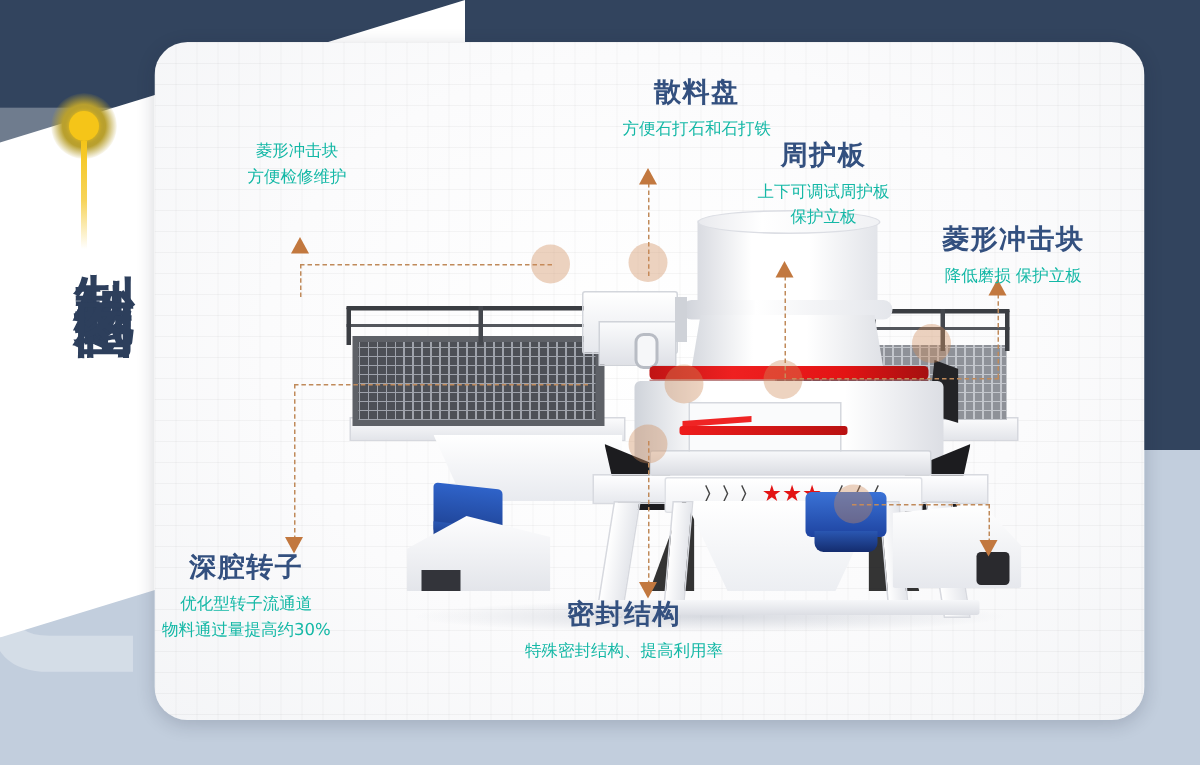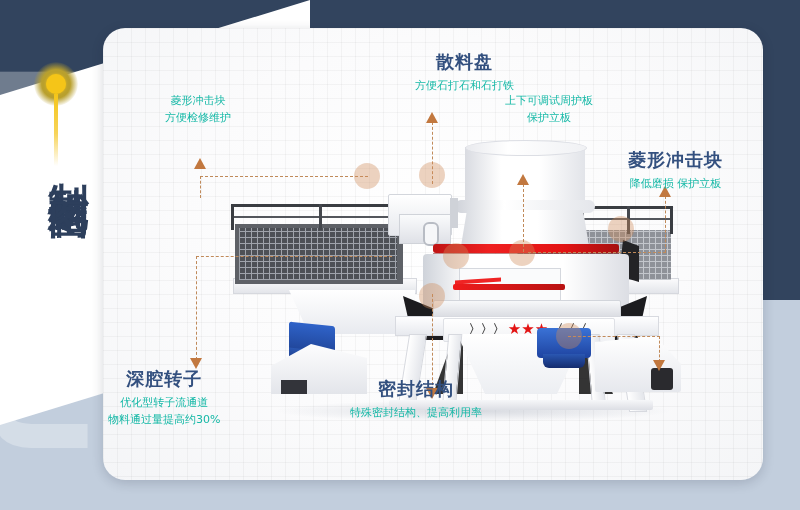--- a/index.html
+++ b/index.html
@@ -365,34 +365,35 @@
     <div class="sub">菱形冲击块</div>
     <div class="sub">方便检修维护</div>
   </div>
 
   <div class="label" style="left:374px;top:50px;margin-left:41px;">
     <div class="ttl">散料盘</div>
     <div class="sub">方便石打石和石打铁</div>
   </div>
 
   <div class="label" style="left:505px;top:92px;">
+    <div class="ttl">周护板</div>
     <div class="sub">上下可调试周护板</div>
     <div class="sub">保护立板</div>
   </div>
 
   <div class="label" style="left:628px;top:148px;">
     <div class="ttl">菱形冲击块</div>
     <div class="sub">降低磨损 保护立板</div>
   </div>
 
   <div class="label" style="left:108px;top:360px;margin-top:7px;">
     <div class="ttl">深腔转子</div>
     <div class="sub">优化型转子流通道</div>
     <div class="sub">物料通过量提高约30%</div>
   </div>
 
-  <div class="label" style="left:350px;top:377px;">
+  <div class="label" style="left:350px;top:398px;">
     <div class="ttl">密封结构</div>
     <div class="sub">特殊密封结构、提高利用率</div>
   </div>
 
 
 </div>
 
 </body></html>

